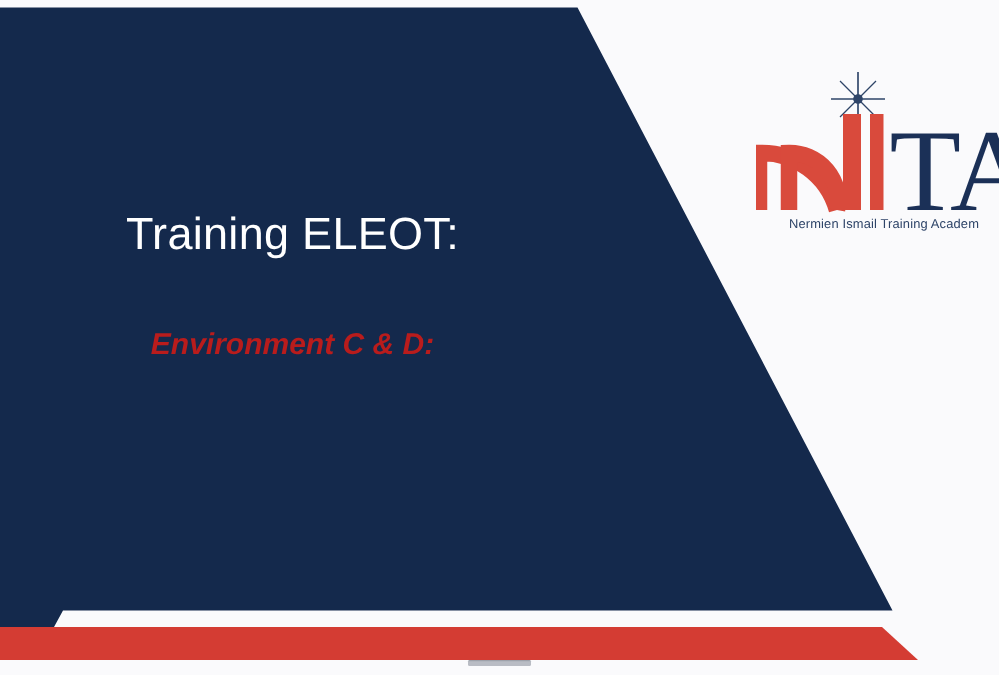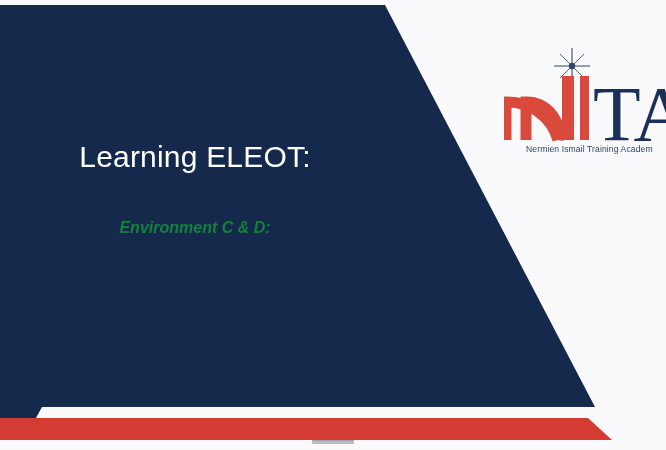--- a/index.html
+++ b/index.html
@@ -42,22 +42,22 @@
     font-weight: 400;
     letter-spacing: 0.2px;
     line-height: 1.15;
     margin: 0;
     padding: 0 12px;
     white-space: nowrap;
   }
   .subtitle {
     margin: 0;
     padding: 42px 6px 0 6px;
-    color: #15803d;
-    font-size: 16px;
+    color: #b91c1c;
+    font-size: 20px;
     font-style: italic;
     font-weight: 700;
     line-height: 1.35;
   }
   .subtitle .sub-line {
     display: block;
     white-space: nowrap;
   }
 
   
@@ -104,21 +104,21 @@
   <svg class="shape-layer" viewBox="0 0 666 450" width="666" height="450" preserveAspectRatio="none">
 
     <rect x="0" y="0" width="666" height="450" fill="#FAFAFC"></rect>
 
     <polygon fill="#14294C" points="0,5 385,5 595,407 42,407 36,418 0,418"></polygon>
 
     <polygon fill="#D43C33" points="0,418 588,418 612,440 0,440"></polygon>
   </svg>
 
   <div class="title-block">
-    <h1 class="main-title">Learning ELEOT:</h1>
+    <h1 class="main-title">Training ELEOT:</h1>
     <p class="subtitle">
       <span class="sub-line">Environment C &amp; D:</span>
     </p>
   </div>
 
   <div class="logo">
     <svg width="200" height="100" viewBox="0 0 200 100">
 
       <g stroke="#2E4468" fill="none">
         <line x1="68" y1="0" x2="68" y2="36" stroke-width="1.1"></line>

